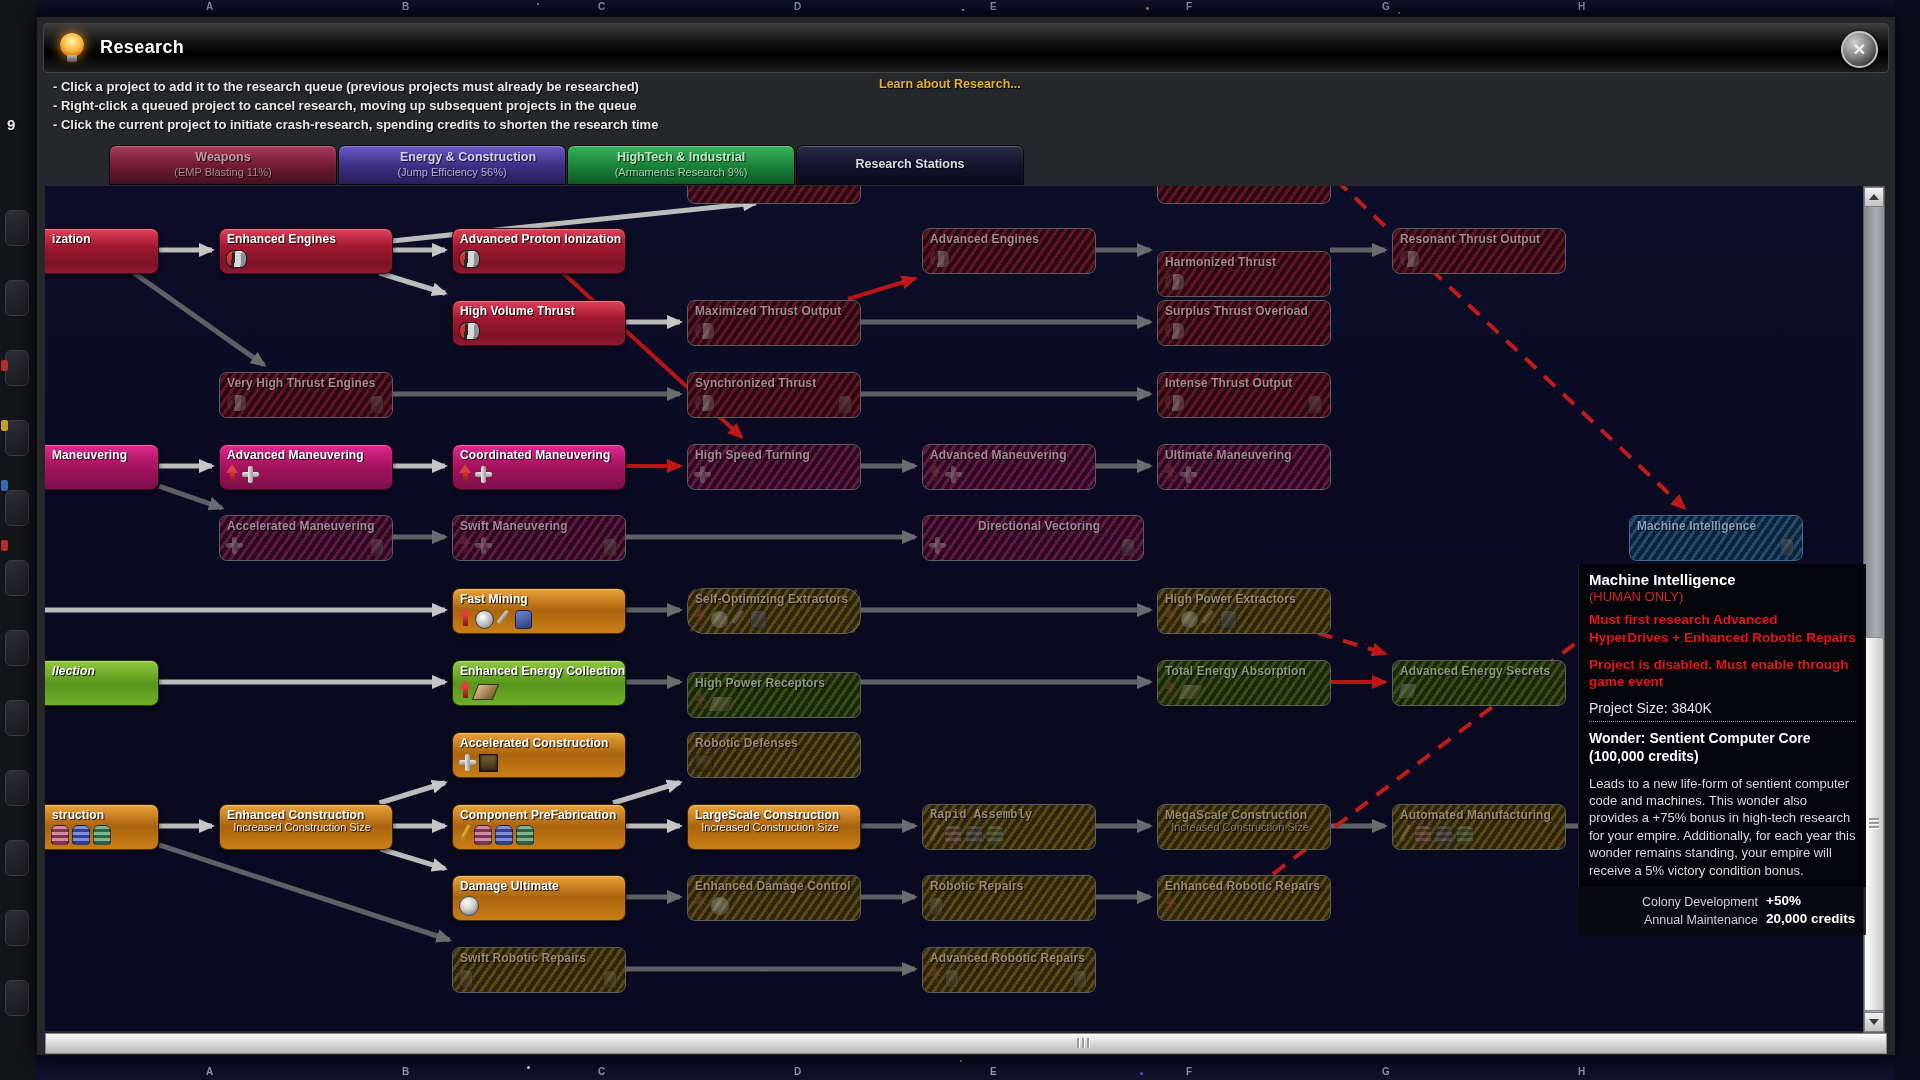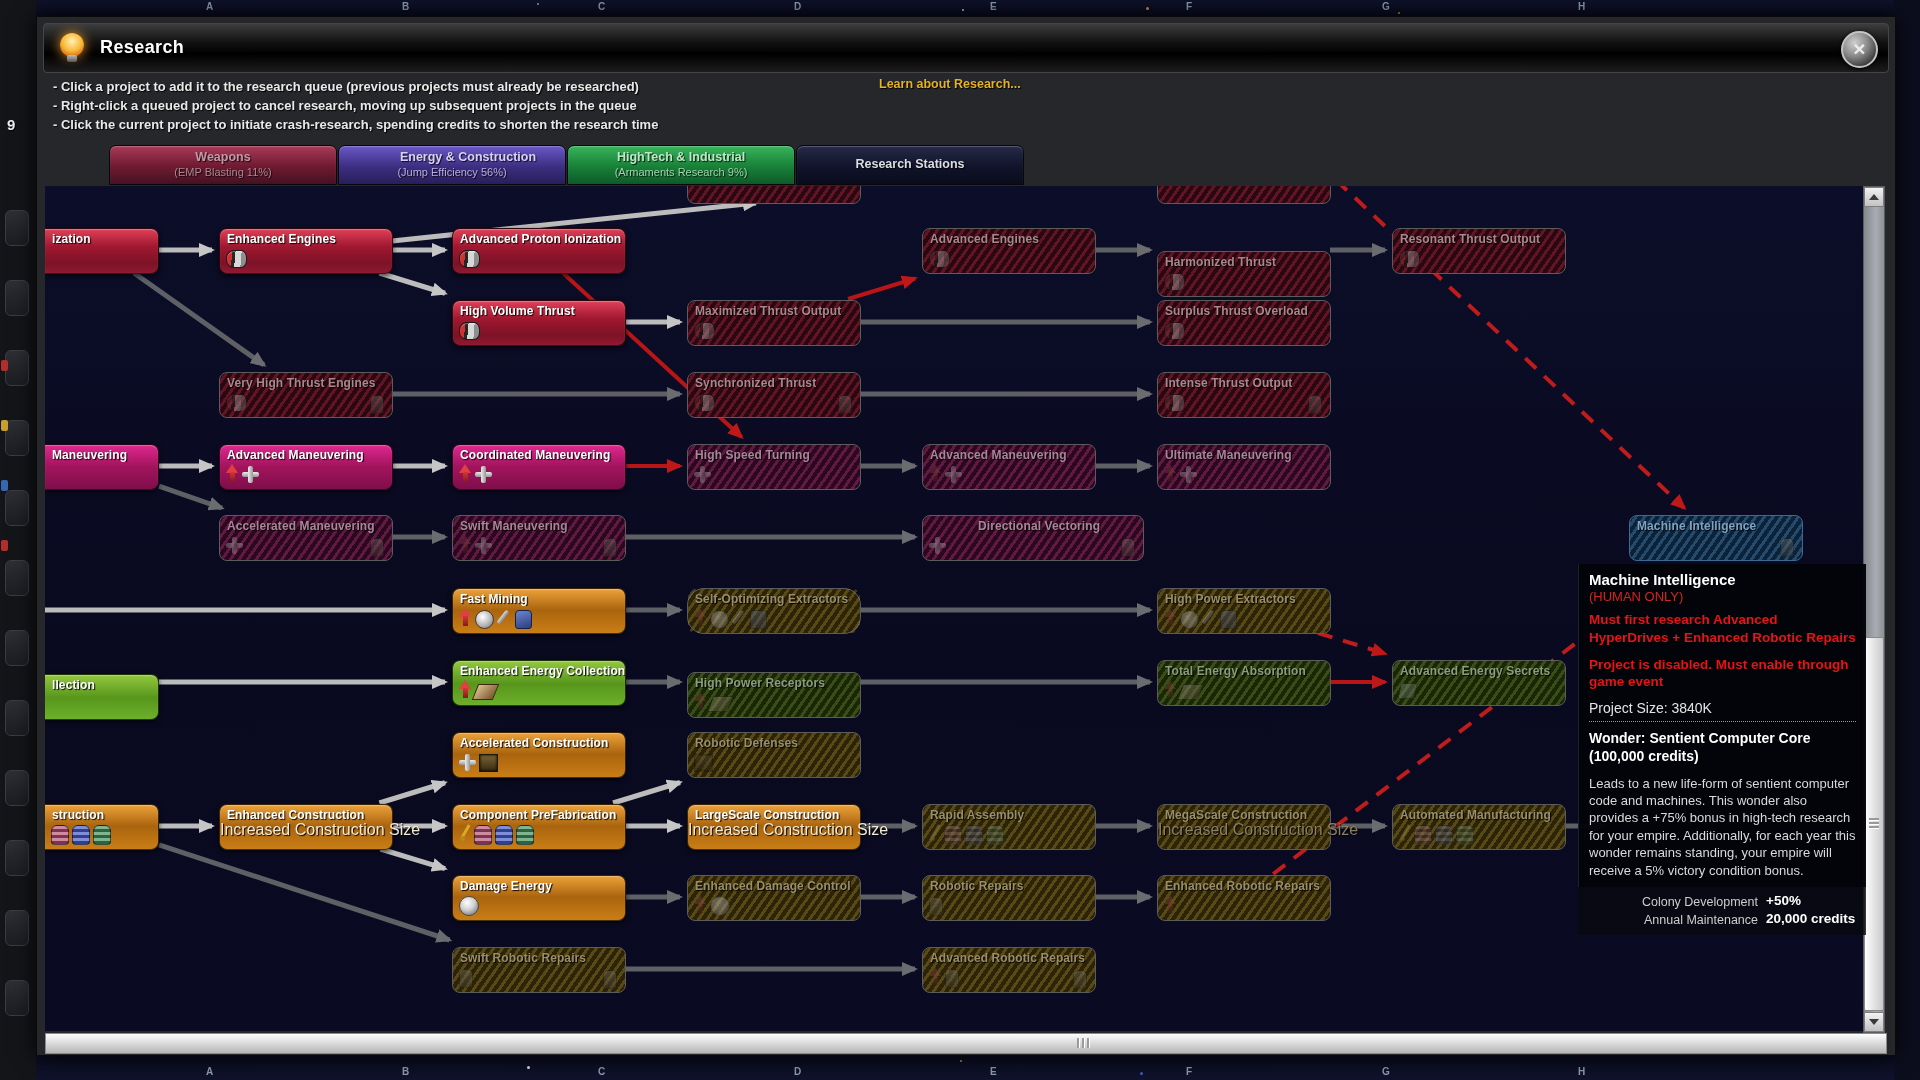--- a/index.html
+++ b/index.html
@@ -39,21 +39,21 @@
   .tab.no-sub .tab-label{margin-top:11px;}
   
   #tree{position:absolute;left:8px;top:169px;width:1818px;height:845px;overflow:hidden;
     background:linear-gradient(180deg,#0c0d28 0%,#090a1f 55%,#0a0b23 100%);}
   #edges{position:absolute;left:0;top:0;z-index:1;}
   .node{position:absolute;z-index:2;border-radius:8px;border:1px solid rgba(0,0,0,.7);
     box-shadow:0 2px 5px rgba(0,0,0,.65),inset 0 1px 1px rgba(255,255,255,.3);cursor:pointer;}
   .node.cut{border-radius:0 8px 8px 0;border-left:none;}
   .nlabel{display:block;position:relative;z-index:3;padding:3px 6px 0 7px;font-size:12px;font-weight:bold;color:#fff;
     text-shadow:1px 1px 1px rgba(0,0,0,.95);letter-spacing:.1px;white-space:nowrap;overflow:hidden;}
-  .nsub{display:block;position:relative;z-index:3;margin-top:-1px;text-align:left;padding-right:8px;font-size:16px;color:#f2ead2;text-shadow:1px 1px 1px #000;white-space:nowrap;}
+  .nsub{display:block;position:relative;z-index:3;margin-top:-1px;text-align:center;padding-right:8px;font-size:11px;color:#f2ead2;text-shadow:1px 1px 1px #000;white-space:nowrap;}
   .n-red{background:linear-gradient(180deg,#e04058 0%,#a01830 40%,#7c1226 78%,#901a32 100%);}
   .n-magenta{background:linear-gradient(180deg,#e02890 0%,#a4145e 48%,#7e0e4a 100%);}
   .n-orange{background:linear-gradient(180deg,#eca239 0%,#aa640e 48%,#c97e16 100%);}
   .n-green{background:linear-gradient(180deg,#93c83e 0%,#57961c 52%,#6cb02a 100%);}
   .node.dim{box-shadow:none;border:1px solid #5c5c5c;}
   .n-red.dim{background:#2a0812;--hatch:rgba(210,45,75,.33);}
   .n-magenta.dim{background:#2c081e;--hatch:rgba(215,65,150,.30);}
   .n-orange.dim{background:#2c2408;--hatch:rgba(205,170,55,.28);}
   .n-green.dim{background:#1a2606;--hatch:rgba(140,195,70,.26);}
   .n-blue.dim{background:#0b2238;border-color:#3e6a92;--hatch:rgba(90,160,225,.32);}
@@ -434,21 +434,21 @@
       </div>
       <div class="node n-orange dim" style="left: 1112px; top: 402px; width: 172px; height: 44px;">
         <span class="nlabel">High Power Extractors</span>
         <span class="icons">
           <span class="ic ic-up-arrow"></span>
           <span class="ic ic-wheel"></span>
           <span class="ic ic-arm"></span>
           <span class="ic ic-pack"></span>
         </span>
       </div>
-      <div class="node n-green cut" style="left: 0px; top: 488px; width: 113px; height: 44px;">
+      <div class="node n-green cut" style="left: 0px; top: 474px; width: 113px; height: 44px; font-style: italic;">
         <span class="nlabel">llection</span>
       </div>
       <div class="node n-green" style="left: 407px; top: 474px; width: 172px; height: 44px;">
         <span class="nlabel">Enhanced Energy Collection</span>
         <span class="icons">
           <span class="ic ic-up-arrow"></span>
           <span class="ic ic-energy-panel"></span>
         </span>
       </div>
       <div class="node n-green dim" style="left: 642px; top: 474px; width: 172px; height: 44px; margin-top: 12px;">
@@ -502,21 +502,21 @@
           <span class="ic ic-crane"></span>
           <span class="ic ic-barrel-pink"></span>
           <span class="ic ic-barrel-blue"></span>
           <span class="ic ic-barrel-green"></span>
         </span>
       </div>
       <div class="node n-orange" style="left: 642px; top: 618px; width: 172px; height: 44px;">
         <span class="nlabel">LargeScale Construction</span>
         <span class="nsub">Increased Construction Size</span>
       </div>
-      <div class="node n-orange dim" style="left: 877px; top: 618px; width: 172px; height: 44px;">
+      <div class="node n-orange dim" style="left: 877px; top: 618px; width: 172px; height: 44px; font-family: Liberation Mono, monospace;">
         <span class="nlabel">Rapid Assembly</span>
         <span class="icons">
           <span class="ic ic-crane"></span>
           <span class="ic ic-barrel-pink"></span>
           <span class="ic ic-barrel-blue"></span>
           <span class="ic ic-barrel-green"></span>
         </span>
       </div>
       <div class="node n-orange dim" style="left: 1112px; top: 618px; width: 172px; height: 44px;">
         <span class="nlabel">MegaScale Construction</span>
@@ -525,21 +525,21 @@
       <div class="node n-orange dim" style="left: 1347px; top: 618px; width: 172px; height: 44px;">
         <span class="nlabel">Automated Manufacturing</span>
         <span class="icons">
           <span class="ic ic-crane"></span>
           <span class="ic ic-barrel-pink"></span>
           <span class="ic ic-barrel-blue"></span>
           <span class="ic ic-barrel-green"></span>
         </span>
       </div>
       <div class="node n-orange" style="left: 407px; top: 689px; width: 172px; height: 44px;">
-        <span class="nlabel">Damage Energy</span>
+        <span class="nlabel">Damage Ultimate</span>
         <span class="icons">
           <span class="ic ic-damage-orb"></span>
         </span>
       </div>
       <div class="node n-orange dim" style="left: 642px; top: 689px; width: 172px; height: 44px;">
         <span class="nlabel">Enhanced Damage Control</span>
         <span class="icons">
           <span class="ic ic-up-arrow"></span>
           <span class="ic ic-damage-orb"></span>
         </span>

